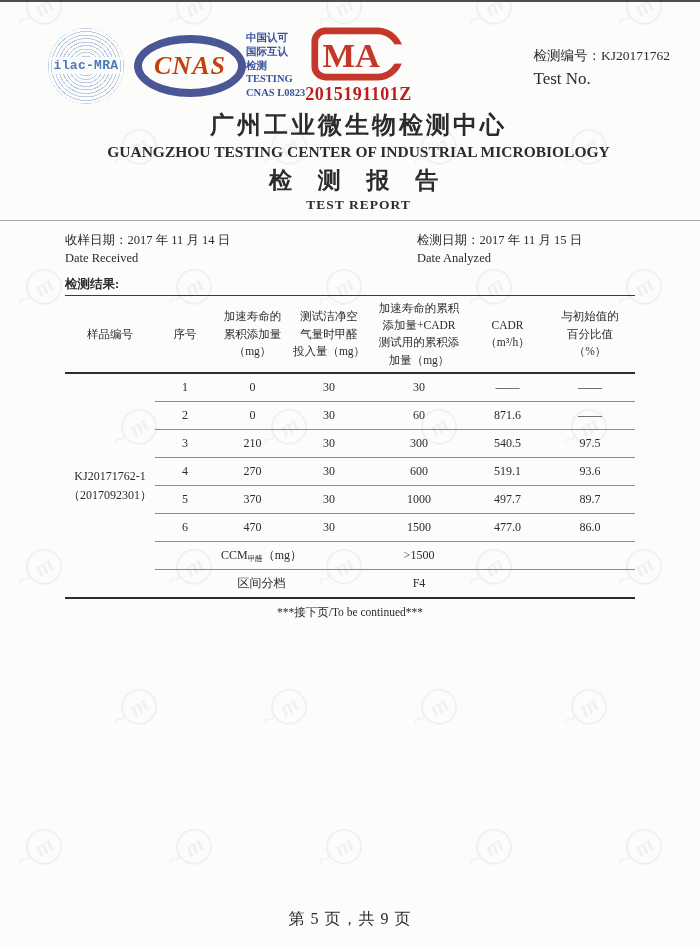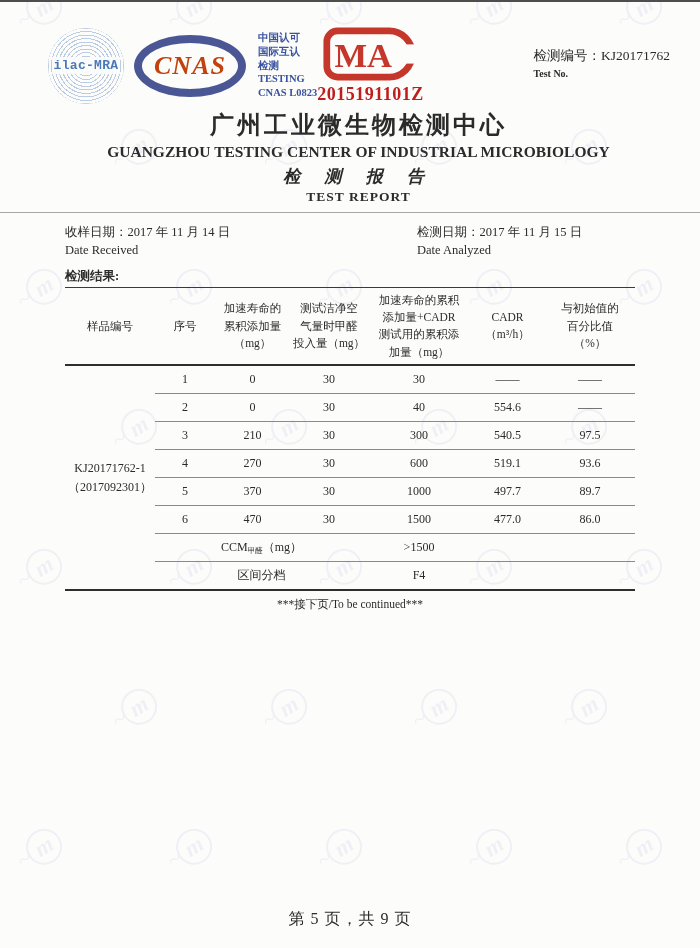--- a/index.html
+++ b/index.html
@@ -23,30 +23,30 @@
   .ilac{width:76px;height:76px;border-radius:50%;flex:none;
     background:repeating-radial-gradient(circle at 50% 50%,
       rgba(255,255,255,0) 0 2.5px, rgba(122,156,204,.5) 2.5px 3.5px);
     display:flex;align-items:center;justify-content:center;}
   .ilac-text{background:rgba(252,252,251,.9);color:#4a79b8;font-weight:bold;
     font-size:13px;font-family:Liberation Mono, monospace;
     padding:1px 2px;letter-spacing:.3px;}
   .cnas{width:96px;height:46px;border:8px solid #4b5795;border-radius:50%;
     margin-left:10px;flex:none;display:flex;align-items:center;justify-content:center;background:#fcfcfb;}
   .cnas span{font-style:italic;font-weight:bold;font-size:26px;color:#c2410c;letter-spacing:1px;}
-  .acc{margin-left:12px;flex:none;color:#3a529e;font-weight:bold;font-size:10.5px;line-height:1.3;}
+  .acc{flex:none;color:#3a529e;font-weight:bold;font-size:10.5px;line-height:1.3;}
   .cma-block{flex:none;text-align:center;}
   .cma-num{color:#c01c1c;font-weight:bold;font-size:18px;letter-spacing:.5px;margin-top:-2px;}
   .report-no{margin-left:auto;align-self:flex-start;padding-top:20px;font-size:13.5px;line-height:1.5;}
-  .report-no .en{font-size:10px;font-weight:bold;}
+  .report-no .en{font-size:17px;}
   
   .title-block{text-align:center;margin-top:4px;padding-left:17px;}
   .org-zh{font-size:24px;font-weight:bold;letter-spacing:3px;}
   .org-en{font-size:15.5px;font-weight:bold;margin-top:2px;}
-  .report-zh{font-size:17px;font-weight:bold;letter-spacing:10px;margin-top:4px;font-style:italic;}
+  .report-zh{font-size:23px;font-weight:bold;letter-spacing:10px;margin-top:4px;}
   .report-en{font-size:13.5px;font-weight:bold;letter-spacing:1px;margin-top:1px;padding-bottom:7px;}
   .rule{border:none;border-top:1px solid #a8a8a8;margin:0;}
   
   .dates-row{display:flex;margin:10px 65px 0 65px;font-size:12.5px;line-height:1.45;}
   .date-right{margin-left:auto;width:218px;}
   .results-label{margin:9px 0 0 65px;font-weight:bold;font-size:12.5px;}
   
   table.report{border-collapse:collapse;margin-left:65px;width:570px;
     border-top:1.5px solid #3a3a3a;border-bottom:2px solid #2e2e2e;margin-top:2px;}
   table.report th{font-weight:normal;font-size:11.5px;line-height:1.5;
@@ -290,22 +290,22 @@
           <td>0</td>
           <td>30</td>
           <td>30</td>
           <td>——</td>
           <td>——</td>
         </tr>
         <tr>
           <td class="thin">2</td>
           <td class="thin">0</td>
           <td class="thin">30</td>
-          <td class="thin">40</td>
-          <td class="thin">554.6</td>
+          <td class="thin">60</td>
+          <td class="thin">871.6</td>
           <td class="thin">——</td>
         </tr>
         <tr>
           <td class="thin">3</td>
           <td class="thin">210</td>
           <td class="thin">30</td>
           <td class="thin">300</td>
           <td class="thin">540.5</td>
           <td class="thin">97.5</td>
         </tr>

